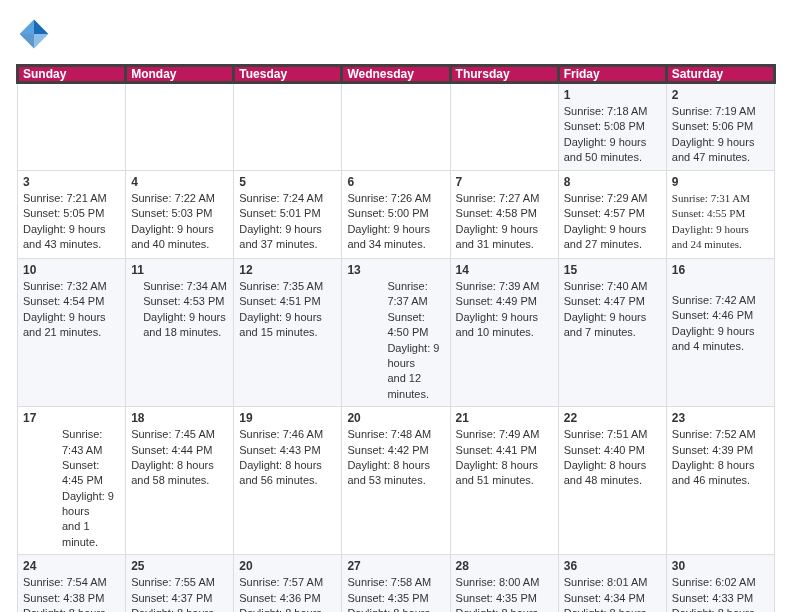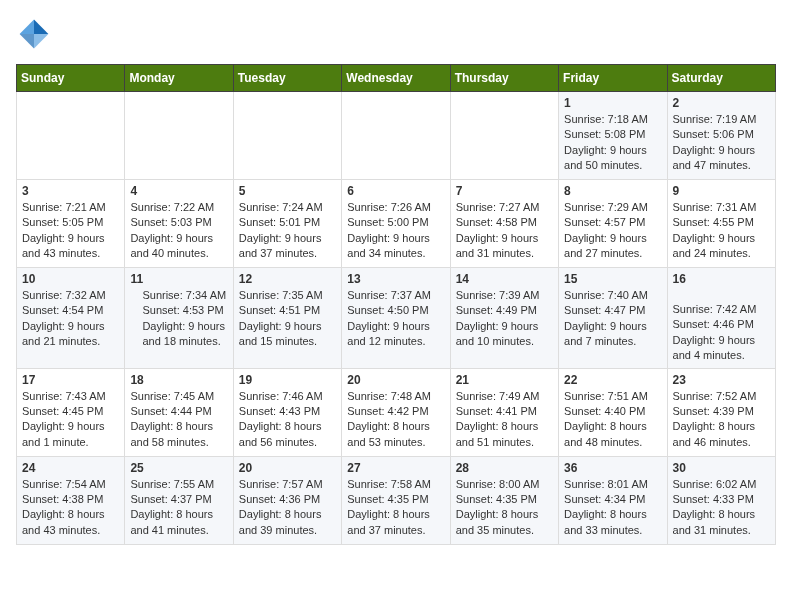--- a/index.html
+++ b/index.html
@@ -43,27 +43,27 @@
     .location {
       font-size: 14px;
       color: #555;
     }
     table {
       width: 100%;
       border-collapse: collapse;
       table-layout: fixed;
     }
     thead tr th {
-      background-color: #4d7c0f;
+      background-color: #be185d;
       color: #fff;
       font-size: 12px;
       font-weight: bold;
-      padding: 6px 4px;
+      padding: 0 4px;
       text-align: left;
-      border: 1px solid #404040;
+      border: 3px solid #404040;
     }
     tbody tr td {
       border: 1px solid #ddd;
       vertical-align: top;
       padding: 4px 5px;
       font-size: 10px;
       color: #333;
       height: 88px;
       background: #fff;
     }
@@ -183,21 +183,21 @@
         </td>
         <td>
           <span class="day-number">8</span>
           <div class="day-info" style="white-space: pre-line;">Sunrise: 7:29 AM
 Sunset: 4:57 PM
 Daylight: 9 hours
 and 27 minutes.</div>
         </td>
         <td>
           <span class="day-number">9</span>
-          <div class="day-info" style="white-space: pre-line;">Sunrise: 7:31 AM
+          <div class="day-info" style="white-space: pre-line; font-family: Liberation Serif, serif;">Sunrise: 7:31 AM
 Sunset: 4:55 PM
 Daylight: 9 hours
 and 24 minutes.</div>
         </td>
       </tr>
       <tr>
         <td>
           <span class="day-number">10</span>
           <div class="day-info" style="white-space: pre-line;">Sunrise: 7:32 AM
 Sunset: 4:54 PM
@@ -213,21 +213,21 @@
         </td>
         <td>
           <span class="day-number">12</span>
           <div class="day-info" style="white-space: pre-line;">Sunrise: 7:35 AM
 Sunset: 4:51 PM
 Daylight: 9 hours
 and 15 minutes.</div>
         </td>
         <td>
           <span class="day-number">13</span>
-          <div class="day-info" style="white-space: pre-line;">Sunrise: 7:37 AM
+          <div class="day-info" style="white-space: pre-line; margin-left: 40px;">Sunrise: 7:37 AM
 Sunset: 4:50 PM
 Daylight: 9 hours
 and 12 minutes.</div>
         </td>
         <td>
           <span class="day-number">14</span>
           <div class="day-info" style="white-space: pre-line;">Sunrise: 7:39 AM
 Sunset: 4:49 PM
 Daylight: 9 hours
 and 10 minutes.</div>
@@ -243,21 +243,21 @@
           <span class="day-number">16</span>
           <div class="day-info" style="white-space: pre-line; margin-top: 16px;">Sunrise: 7:42 AM
 Sunset: 4:46 PM
 Daylight: 9 hours
 and 4 minutes.</div>
         </td>
       </tr>
       <tr>
         <td>
           <span class="day-number">17</span>
-          <div class="day-info" style="white-space: pre-line;">Sunrise: 7:43 AM
+          <div class="day-info" style="white-space: pre-line; margin-left: 39px;">Sunrise: 7:43 AM
 Sunset: 4:45 PM
 Daylight: 9 hours
 and 1 minute.</div>
         </td>
         <td>
           <span class="day-number">18</span>
           <div class="day-info" style="white-space: pre-line;">Sunrise: 7:45 AM
 Sunset: 4:44 PM
 Daylight: 8 hours
 and 58 minutes.</div>

